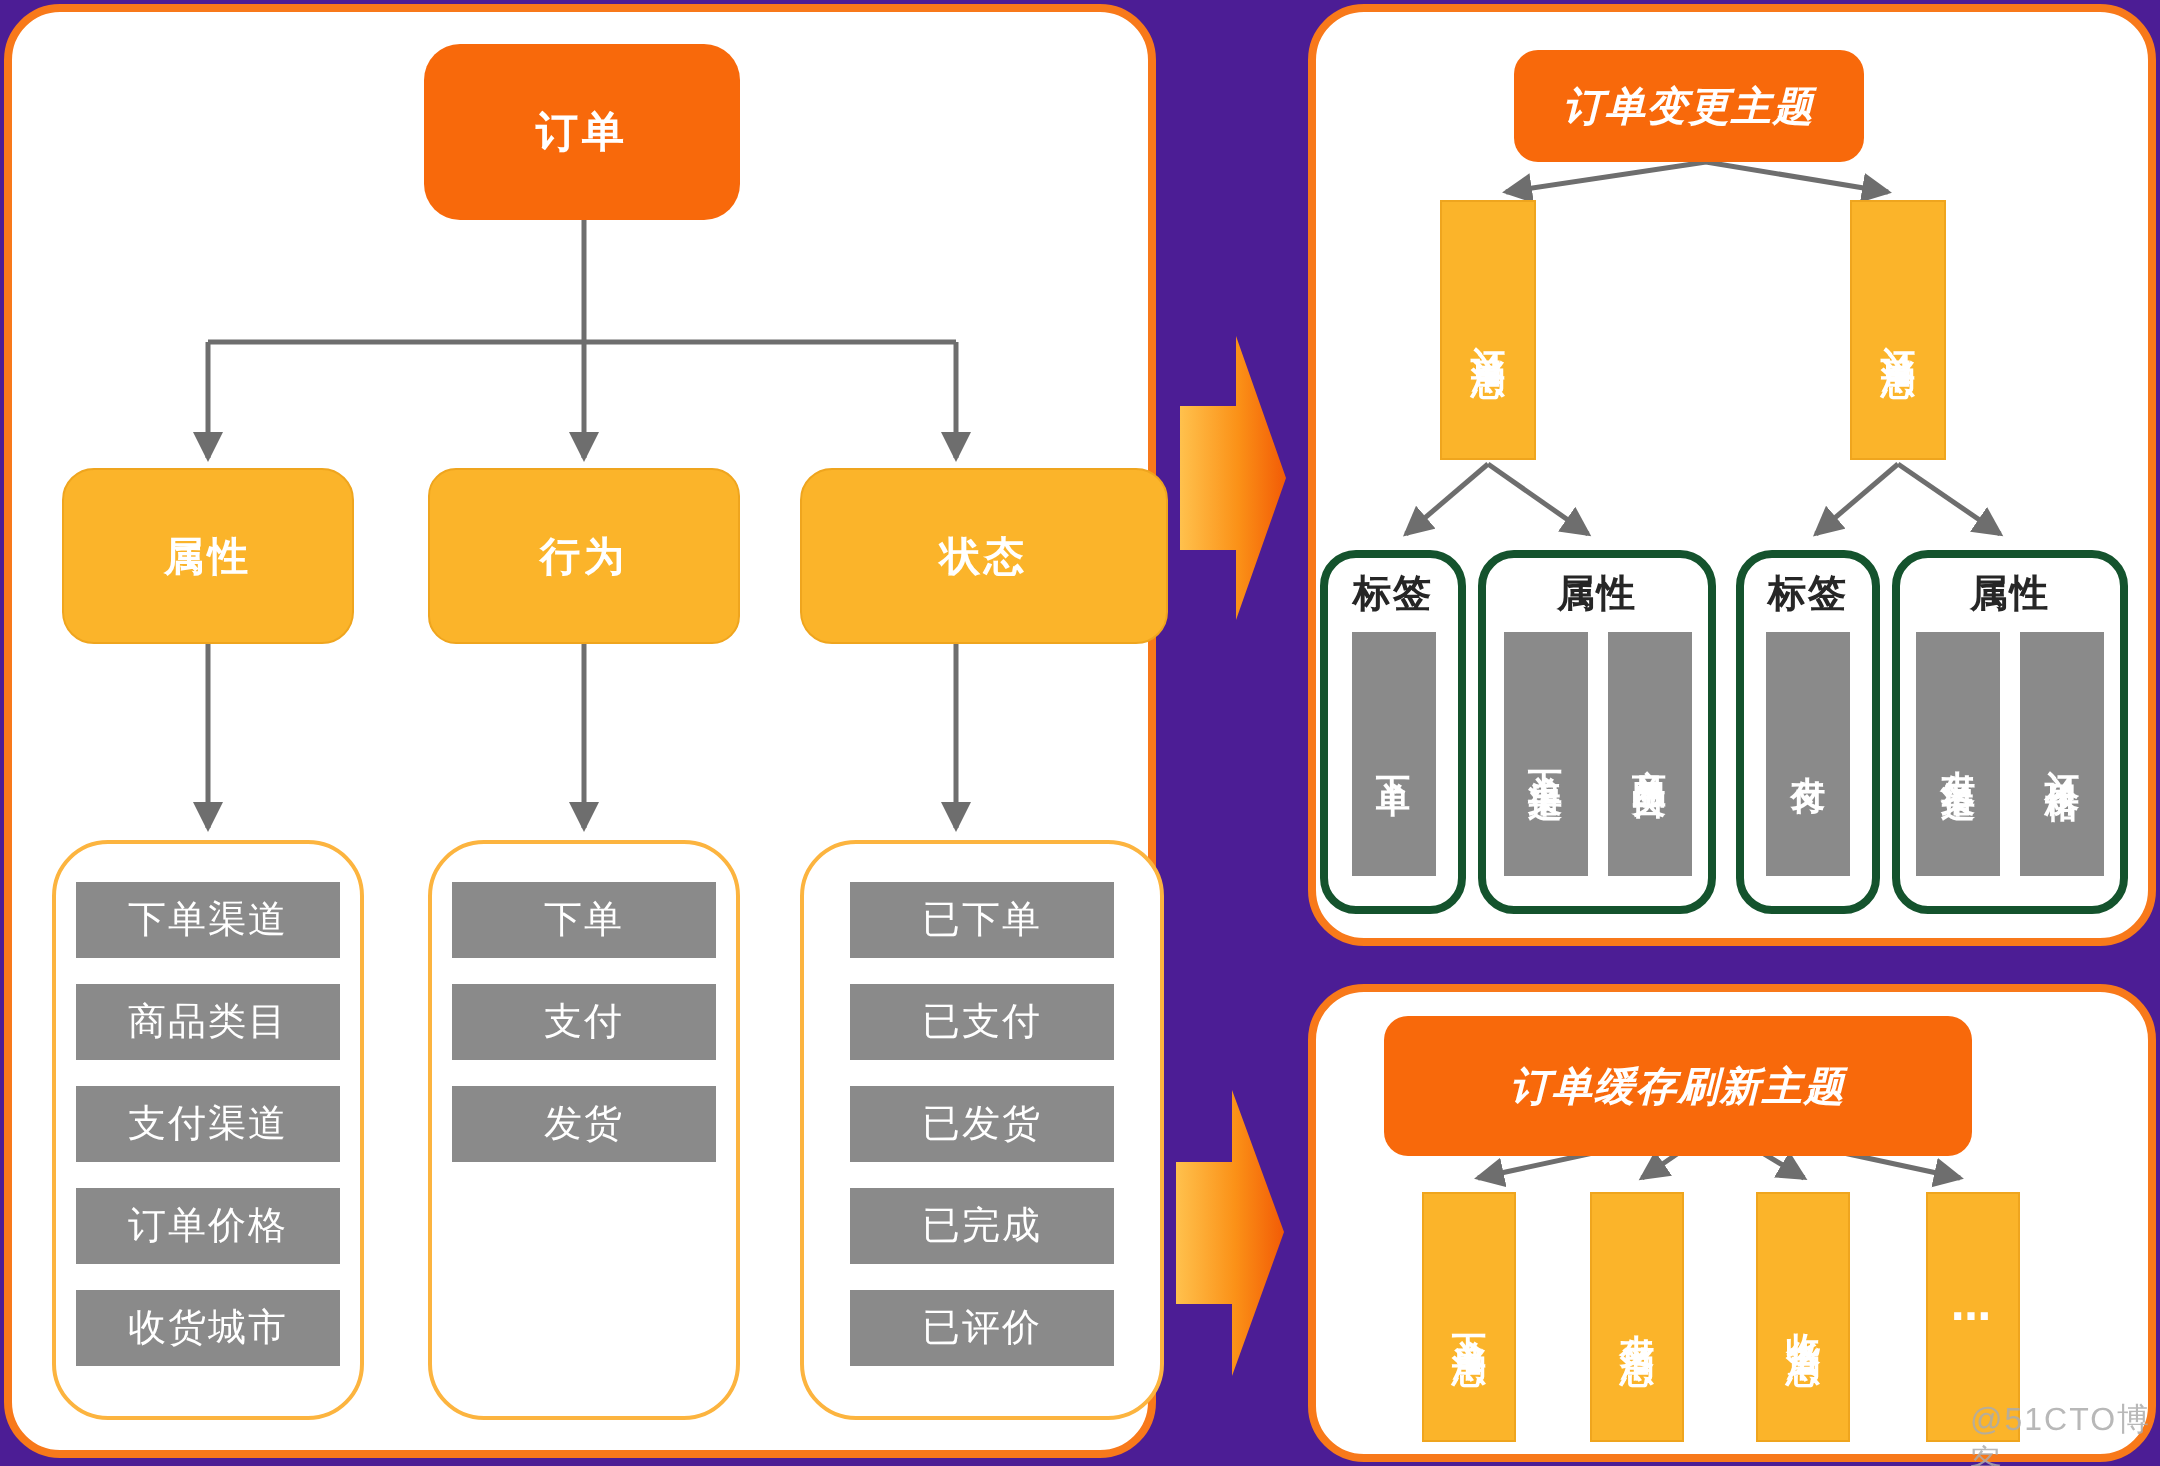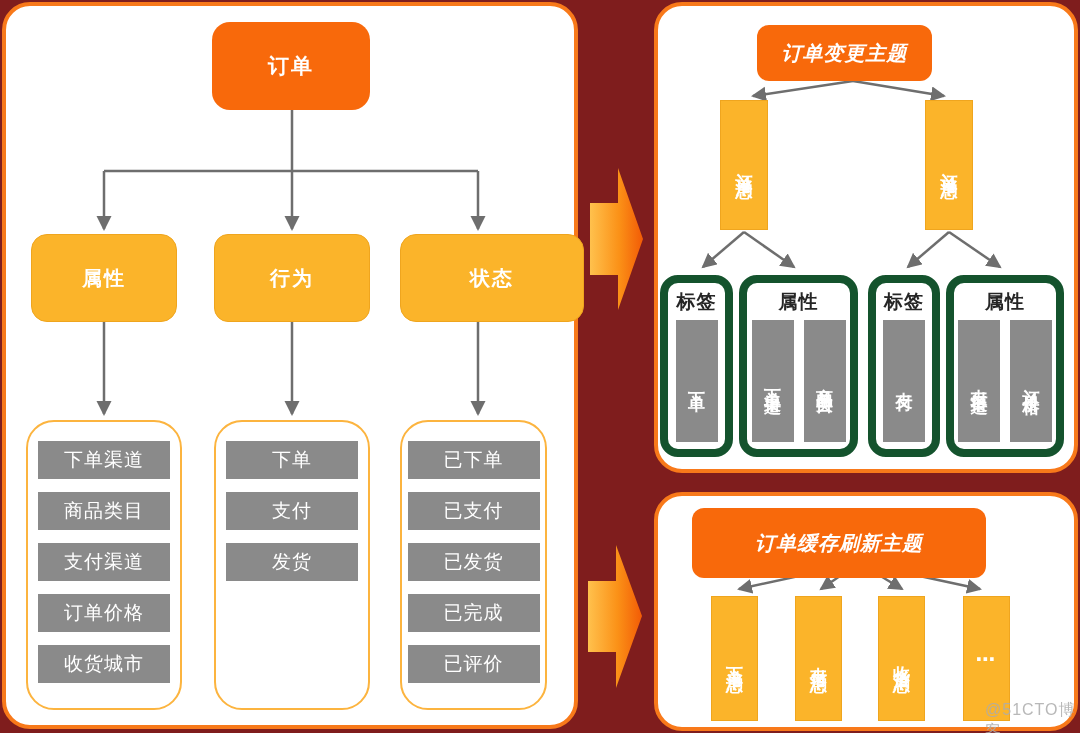--- a/index.html
+++ b/index.html
@@ -1,17 +1,17 @@
 <!DOCTYPE html>
 <html><head>
 <meta charset="utf-8">
 <style>
   html,body{margin:0;padding:0;background:#ffffff;}
   .page{
-    position:relative;width:1080px;height:733px;background:#7f1d1d;
+    position:relative;width:1080px;height:733px;background:#4c1d95;
     font-family:"Liberation Sans","DejaVu Sans",sans-serif;overflow:hidden;
   }
   .panel{
     position:absolute;background:#ffffff;border:4px solid #F8791A;
     border-radius:28px;box-sizing:border-box;
   }
   .overlay{position:absolute;left:0;top:0;width:1080px;height:733px;pointer-events:none;}
   .node{
     position:absolute;display:flex;align-items:center;justify-content:center;
     color:#ffffff;box-sizing:border-box;text-align:center;
@@ -28,21 +28,21 @@
   }
   .gray-item{
     width:132px;height:38px;background:#8A8A8A;color:#ffffff;font-size:19px;
     display:flex;align-items:center;justify-content:center;flex:none;letter-spacing:1px;
   }
   .vtext{
     writing-mode:vertical-rl;text-orientation:upright;letter-spacing:3px;
     font-weight:600;font-size:17px;
   }
   .group-box{
-    position:absolute;border:8px solid #14532d;border-radius:18px;background:#ffffff;
+    position:absolute;border:4px solid #14532d;border-radius:18px;background:#ffffff;
     box-sizing:border-box;display:flex;flex-direction:column;align-items:center;padding-top:5px;
   }
   .group-header{
     color:#262626;font-size:19px;font-weight:700;height:27px;line-height:27px;
     text-align:center;letter-spacing:1px;
   }
   .group-items{display:flex;gap:10px;justify-content:center;margin-top:5px;}
   .gray-vitem{
     width:42px;height:122px;background:#8A8A8A;color:#ffffff;
     display:flex;align-items:center;justify-content:center;flex:none;
@@ -144,21 +144,21 @@
         <span>下单</span>
       </div>
     <div class="gray-item">
         <span>支付</span>
       </div>
     <div class="gray-item">
         <span>发货</span>
       </div>
   </div>
 
-  <div class="list-box z2" style="left:400px;top:420px;width:147px;height:290px;">
+  <div class="list-box z2" style="left:400px;top:420px;width:182px;height:290px;">
     <div class="gray-item">
         <span>已下单</span>
       </div>
     <div class="gray-item">
         <span>已支付</span>
       </div>
     <div class="gray-item">
         <span>已发货</span>
       </div>
     <div class="gray-item">

